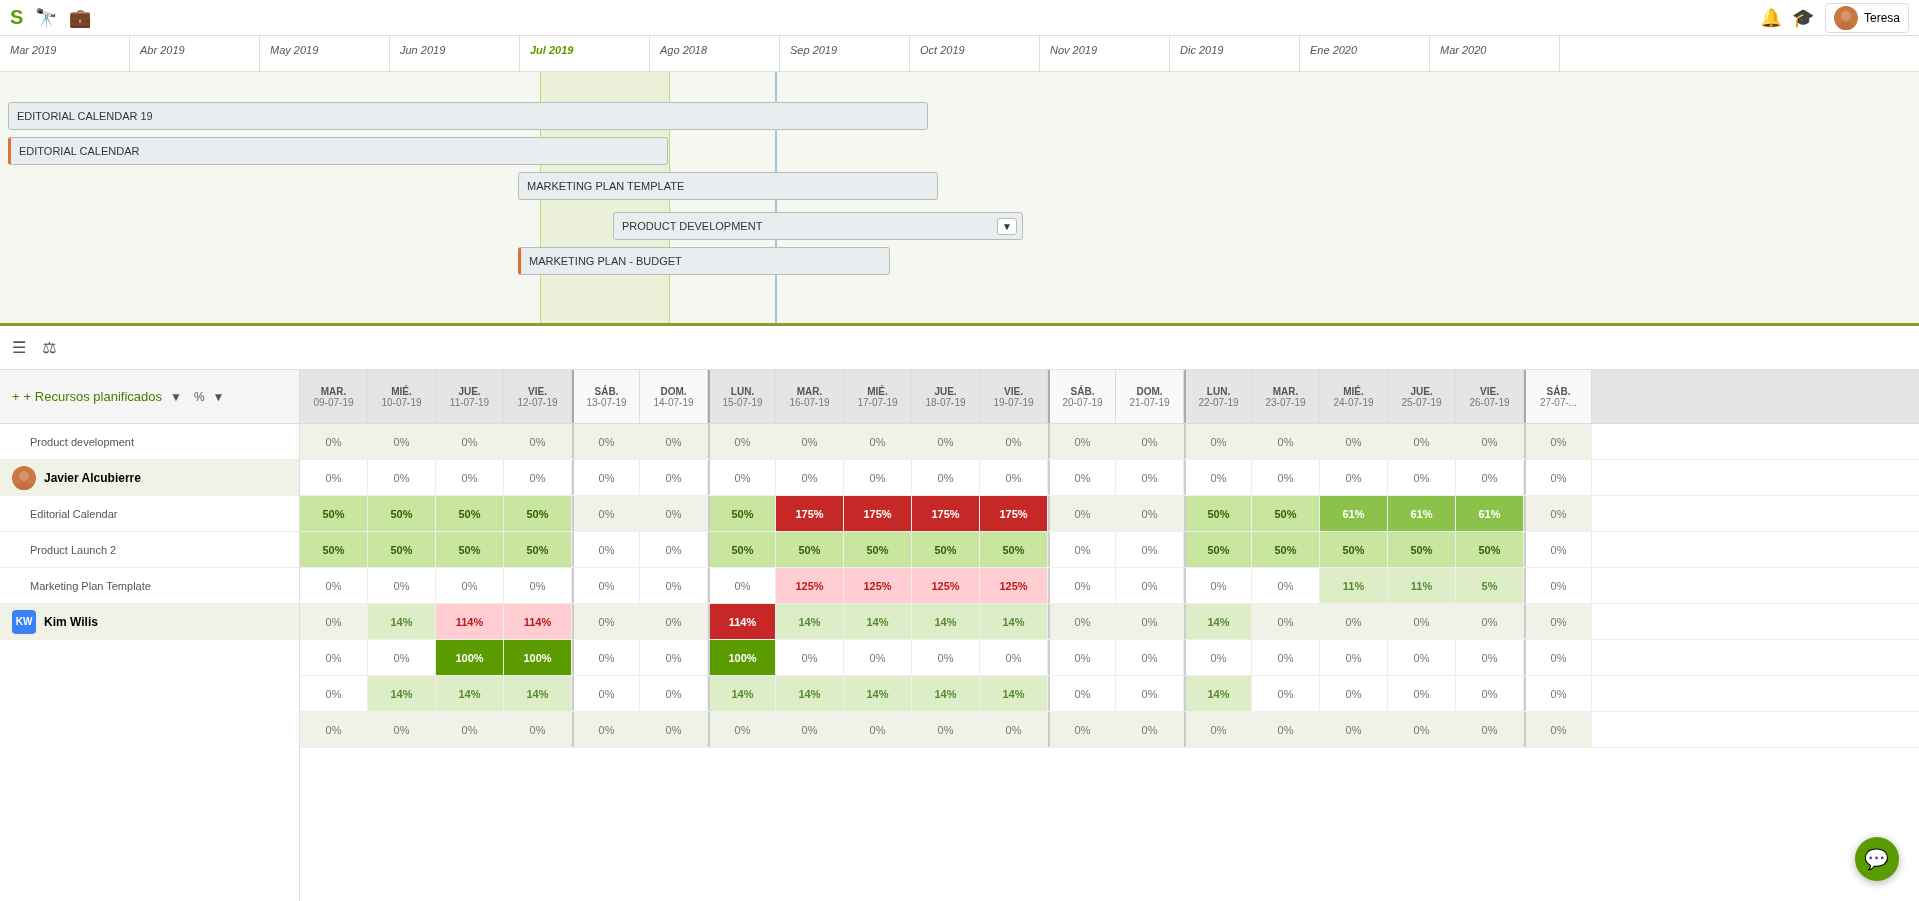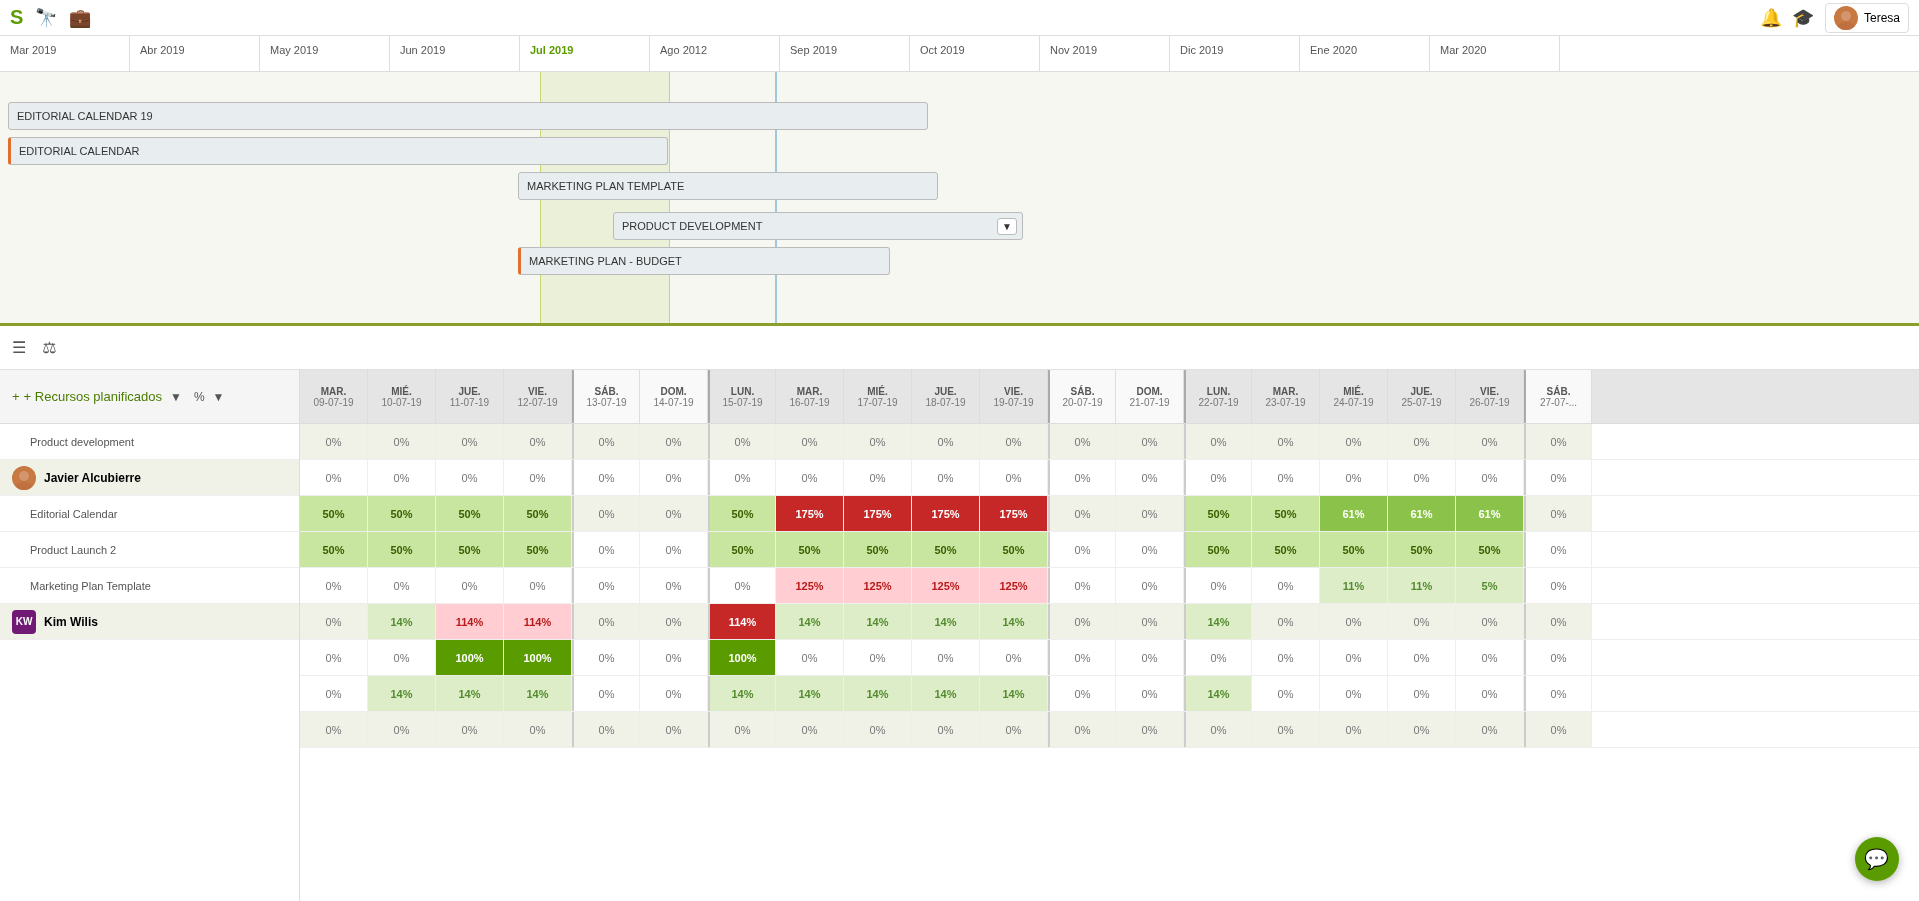--- a/index.html
+++ b/index.html
@@ -32,20 +32,21 @@
     .gantt-header {
       height: 36px;
       background: #fff;
       border-bottom: 1px solid #ddd;
       display: flex;
     }
     .gantt-months {
       display: flex;
       height: 100%;
       overflow: hidden;
+      font-style: italic;
     }
     .gantt-month {
       border-right: 1px solid #ddd;
       padding: 8px 10px;
       font-size: 11px;
       color: #555;
       white-space: nowrap;
       min-width: 130px;
       flex-shrink: 0;
     }
@@ -305,21 +306,21 @@
 </div>
 
 <div class="gantt-area">
   <div class="gantt-header">
     <div class="gantt-months">
       <div class="gantt-month">Mar 2019</div>
       <div class="gantt-month">Abr 2019</div>
       <div class="gantt-month">May 2019</div>
       <div class="gantt-month">Jun 2019</div>
       <div class="gantt-month" style="font-weight:bold;color:#5a9c00;">Jul 2019</div>
-      <div class="gantt-month">Ago 2012</div>
+      <div class="gantt-month">Ago 2018</div>
       <div class="gantt-month">Sep 2019</div>
       <div class="gantt-month">Oct 2019</div>
       <div class="gantt-month">Nov 2019</div>
       <div class="gantt-month">Dic 2019</div>
       <div class="gantt-month">Ene 2020</div>
       <div class="gantt-month">Mar 2020</div>
     </div>
   </div>
   <div class="gantt-body">
     <div class="gantt-highlight"></div>
@@ -382,21 +383,21 @@
         </div>
         <div class="resource-row sub-row">
           <span>Product Launch 2</span>
         </div>
 
         <div class="resource-row sub-row">
           <span>Marketing Plan Template</span>
         </div>
 
         <div class="resource-row group-row">
-          <div class="avatar-badge" style="background:#701a75;">KW</div>
+          <div class="avatar-badge" style="background:#3b82f6;">KW</div>
           <span>Kim Wilis</span>
         </div>
       </div>
     </div>
 
     <div class="resource-right">
       <div class="grid-header">
         <div class="grid-col">
             <div class="day-name">MAR.</div>
             <div class="day-date">09-07-19</div>

